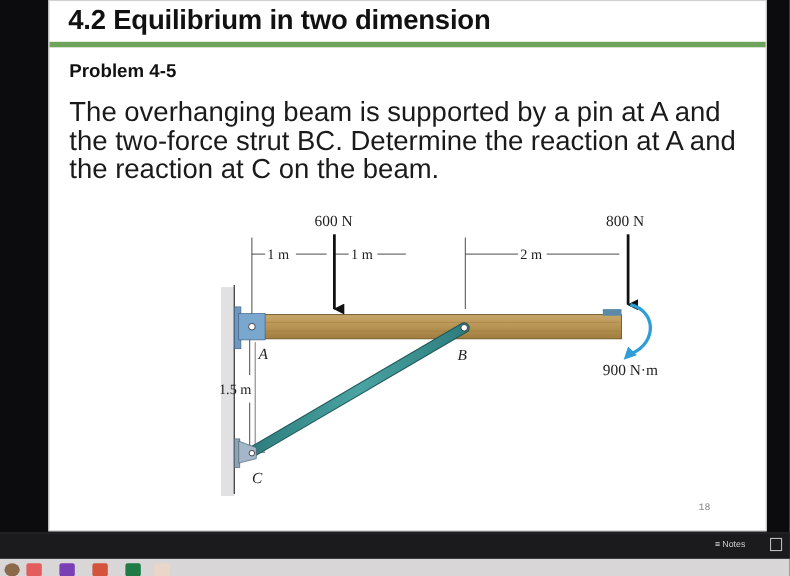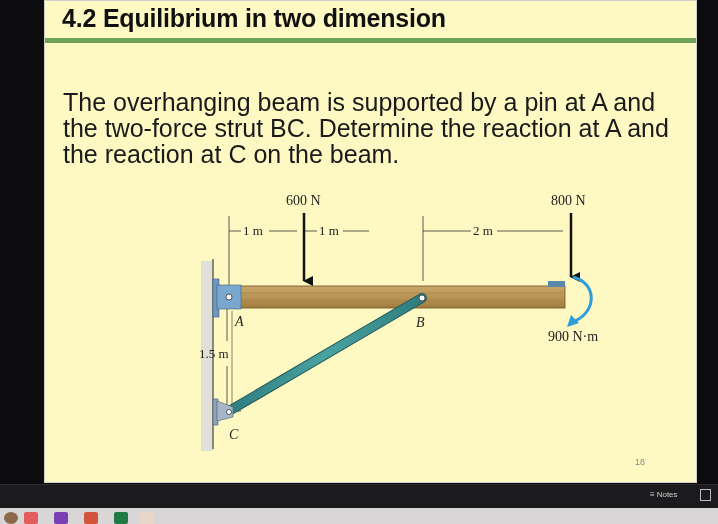--- a/index.html
+++ b/index.html
@@ -1,36 +1,37 @@
 <!DOCTYPE html>
 <html><head>
 <meta charset="utf-8">
 <style>
   html, body { margin:0; padding:0; }
   body { width:718px; height:524px; background:#0c0c0e; position:relative; overflow:hidden; font-family:"Liberation Sans", sans-serif; }
-  .slide { position:absolute; left:44px; top:0; width:653px; height:483px; background:#fef9c3; border:1px solid #d0d0d0; box-sizing:border-box; }
+  .slide { position:absolute; left:44px; top:0; width:653px; height:483px; background:#ffffff; border:1px solid #d0d0d0; box-sizing:border-box; }
   .slide-title { position:absolute; left:17px; top:3px; font-size:25px; font-weight:bold; color:#111; letter-spacing:-0.2px; }
   .title-rule { position:absolute; left:0; top:37px; width:100%; height:5px; background:#6fa25a; }
   .problem-heading { position:absolute; left:18px; top:54px; font-size:17px; font-weight:bold; color:#111; }
   .problem-text { position:absolute; left:18px; top:88px; width:630px; font-size:25px; line-height:26px; color:#1a1a1a; }
   .figure { position:absolute; left:106px; top:180px; width:450px; height:270px; }
-  .slide-number { position:absolute; left:590px; top:456px; font-size:9px; color:#888; font-family:Liberation Sans, sans-serif; }
+  .slide-number { position:absolute; left:590px; top:456px; font-size:9px; color:#888; font-family:Liberation Mono, monospace; }
   .statusbar { position:absolute; left:0; top:484px; width:718px; height:23px; background:#1b1b1d; border-top:1px solid #2a2a2c; }
   .notes-btn { position:absolute; left:650px; top:5px; color:#cfcfcf; font-size:8px; display:flex; align-items:center; gap:2px; }
   .view-btn { position:absolute; left:700px; top:4px; width:11px; height:12px; border:1px solid #bbb; box-sizing:border-box; }
   .taskbar { position:absolute; left:0; top:508px; width:718px; height:16px; background:#d8d6d6; }
   .tb-icon { position:absolute; top:4px; width:14px; height:12px; border-radius:2px; }
   svg text { font-family:"Liberation Serif", serif; }
 </style>
 </head>
 <body>
 
 <div class="slide">
   <div class="slide-title">4.2 Equilibrium in two dimension</div>
   <div class="title-rule"></div>
+  <div class="problem-heading">Problem 4-5</div>
   <div class="problem-text">The overhanging beam is supported by a pin at A and the two-force strut BC. Determine the reaction at A and the reaction at C on the beam.</div>
 
   <svg class="figure" viewBox="0 0 450 270" width="450" height="270">
     <defs>
       <linearGradient id="wood" x1="0" y1="0" x2="0" y2="1">
         <stop offset="0" stop-color="#c8a66a"></stop>
         <stop offset="0.5" stop-color="#b89454"></stop>
         <stop offset="1" stop-color="#a07c3e"></stop>
       </linearGradient>
       <linearGradient id="strut" x1="0" y1="0" x2="1" y2="0">

